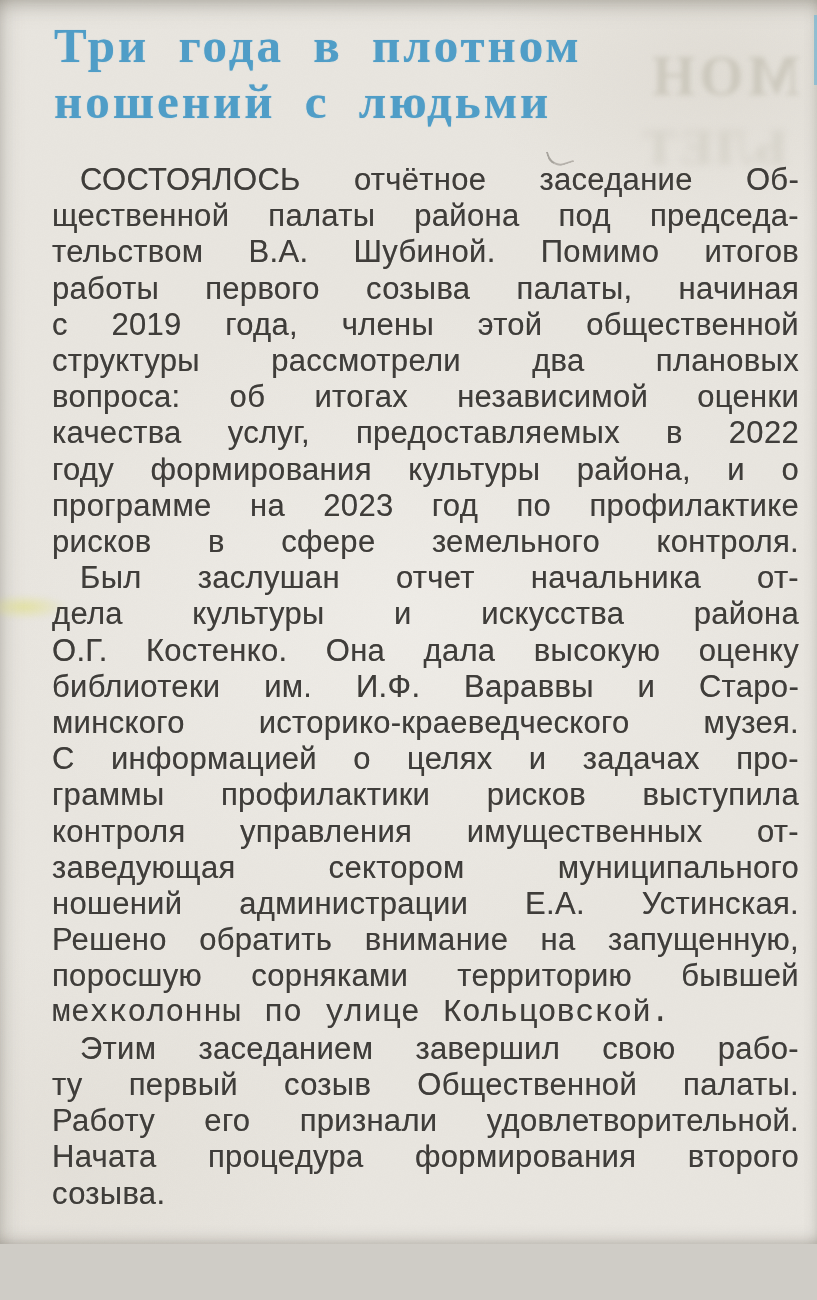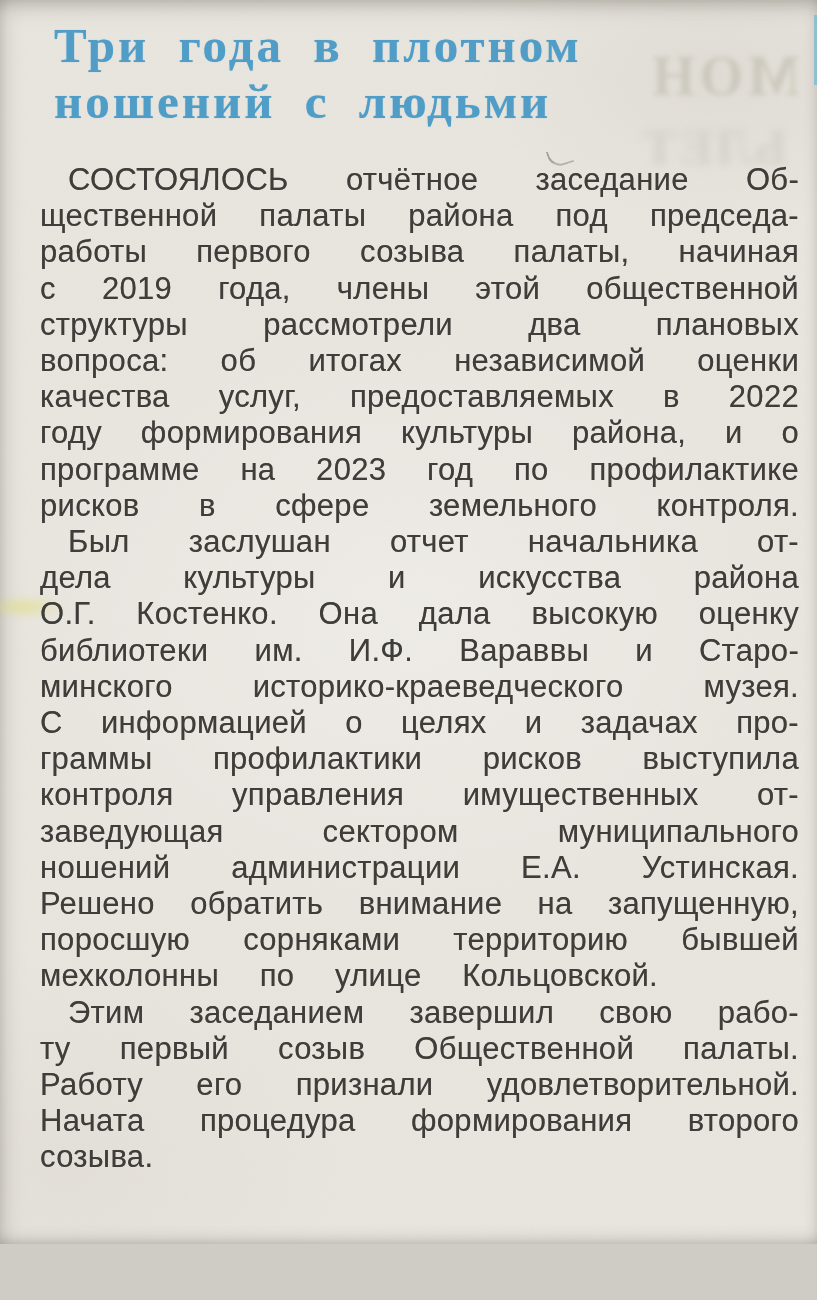--- a/index.html
+++ b/index.html
@@ -35,24 +35,24 @@
   .headline span{display:block;}
 
   
   .article-body{
     position:absolute;left:40px;top:162px;width:759px;
     font-size:31px;line-height:36.2px;
     letter-spacing:.3px;
     color:#3e3c39;
     text-shadow:0 0 .6px rgba(62,60,57,.55);
   }
-  .line{text-align:justify;text-align-last:justify;text-justify:inter-word;}
+  .line{text-align:justify;text-align-last:justify;text-justify:inter-word;margin-left:12px;}
   .line.first{text-indent:28px;}
   .line.last-left{text-align-last:left;}
-  .line.last-justify-narrow{width:618px;}
+  .line.last-justify-narrow{width:618px;font-family:Liberation Mono, monospace;}
 
   
   .ghost{
     position:absolute;
     font-family:"Liberation Serif", serif;font-weight:bold;
     color:#bdb9ab;
     transform:scaleX(-1);
     pointer-events:none;
   }
   .ghost-1{left:648px;top:44px;font-size:56px;letter-spacing:4px;opacity:.55;filter:blur(2.5px);}
@@ -94,20 +94,21 @@
   <div class="scratch"></div>
 
   <h1 class="headline">
     <span>Три года в плотном</span>
     <span>ношений с людьми</span>
   </h1>
 
   <div class="article-body">
       <div class="line first">СОСТОЯЛОСЬ отчётное заседание Об-</div>
       <div class="line">щественной палаты района под председа-</div>
+      <div class="line">тельством В.А. Шубиной. Помимо итогов</div>
       <div class="line">работы первого созыва палаты, начиная</div>
       <div class="line">с 2019 года, члены этой общественной</div>
       <div class="line">структуры рассмотрели два плановых</div>
       <div class="line">вопроса: об итогах независимой оценки</div>
       <div class="line">качества услуг, предоставляемых в 2022</div>
       <div class="line">году формирования культуры района, и о</div>
       <div class="line">программе на 2023 год по профилактике</div>
       <div class="line last last-justify">рисков в сфере земельного контроля.</div>
       <div class="line first">Был заслушан отчет начальника от-</div>
       <div class="line">дела культуры и искусства района</div>

